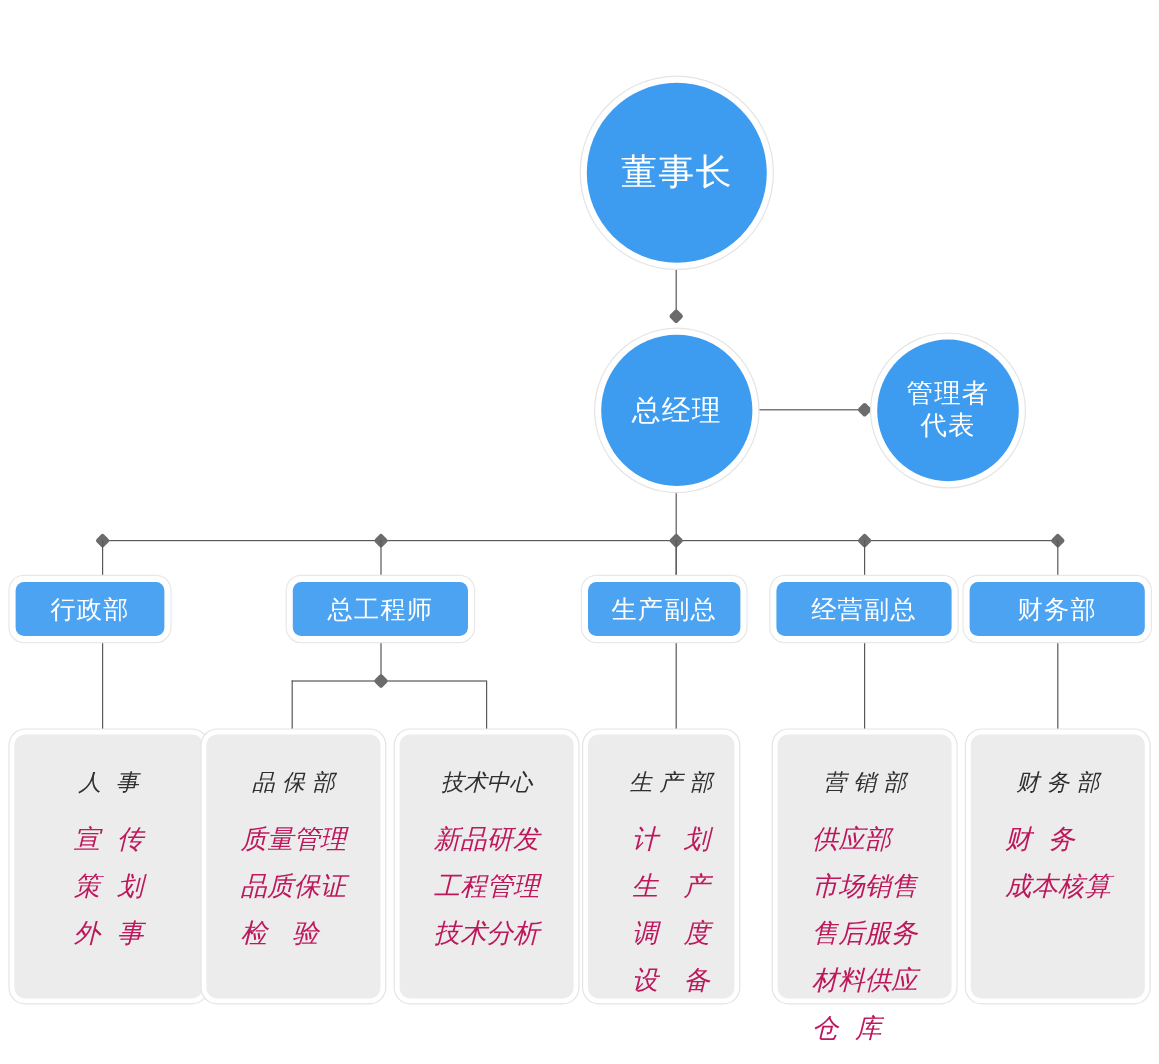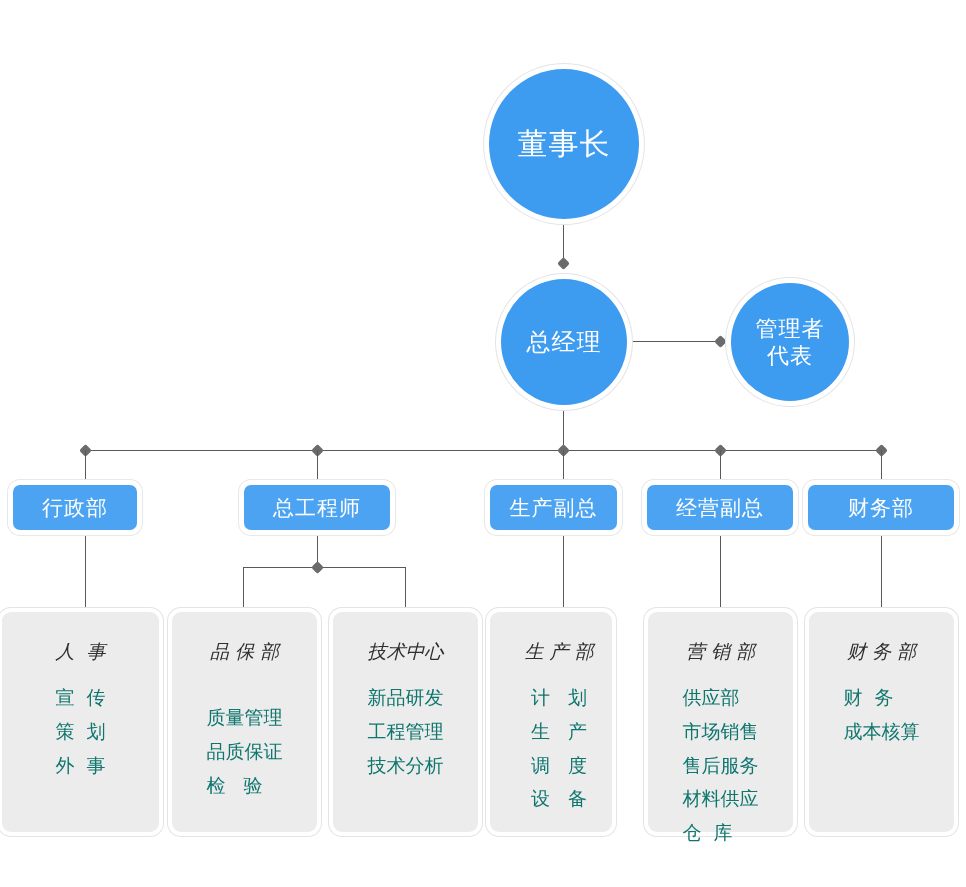--- a/index.html
+++ b/index.html
@@ -115,24 +115,25 @@
     white-space: pre;
     font-style: italic;
   }
   .dept-items {
     margin-top: 16px;
     display: flex;
     flex-direction: column;
     align-items: flex-start;
   }
   .dept-item {
-    font-size: 19px;
-    color: #0f766e;
+    font-size: 22px;
+    color: #be185d;
     line-height: 1.78;
     white-space: pre;
+    font-style: italic;
   }
   .items-center .dept-item { align-self: center; }
 </style>
 </head>
 <body>
 
 <div id="chart">
 
   <div class="line-v" style="left:563px; top:224px; height:45px;"></div>
   <div class="node-dot" style="left:559px; top:259px;"></div>
@@ -189,30 +190,30 @@
   <div class="role-box" style="left:490px; top:485px; width:127px;">
     <span>生产副总</span>
   </div>
   <div class="role-box" style="left:647px; top:485px; width:146px;">
     <span>经营副总</span>
   </div>
   <div class="role-box" style="left:808px; top:485px; width:146px;">
     <span>财务部</span>
   </div>
 
-  <div class="dept-panel items-center" style="left:2px; width:157px;text-align:center;">
+  <div class="dept-panel items-center" style="left:12px; width:157px;text-align:center;">
     <div class="dept-title">人  事</div>
     <div class="dept-items">
       <div class="dept-item">宣  传</div>
       <div class="dept-item">策  划</div>
       <div class="dept-item">外  事</div>
     </div>
   </div>
 
-  <div class="dept-panel" style="left:172px; width:145px;gap:20px;">
+  <div class="dept-panel" style="left:172px; width:145px;">
     <div class="dept-title">品 保 部</div>
     <div class="dept-items">
       <div class="dept-item">质量管理</div>
       <div class="dept-item">品质保证</div>
       <div class="dept-item">检   验</div>
     </div>
   </div>
 
   <div class="dept-panel" style="left:333px; width:145px;">
     <div class="dept-title">技术中心</div>

